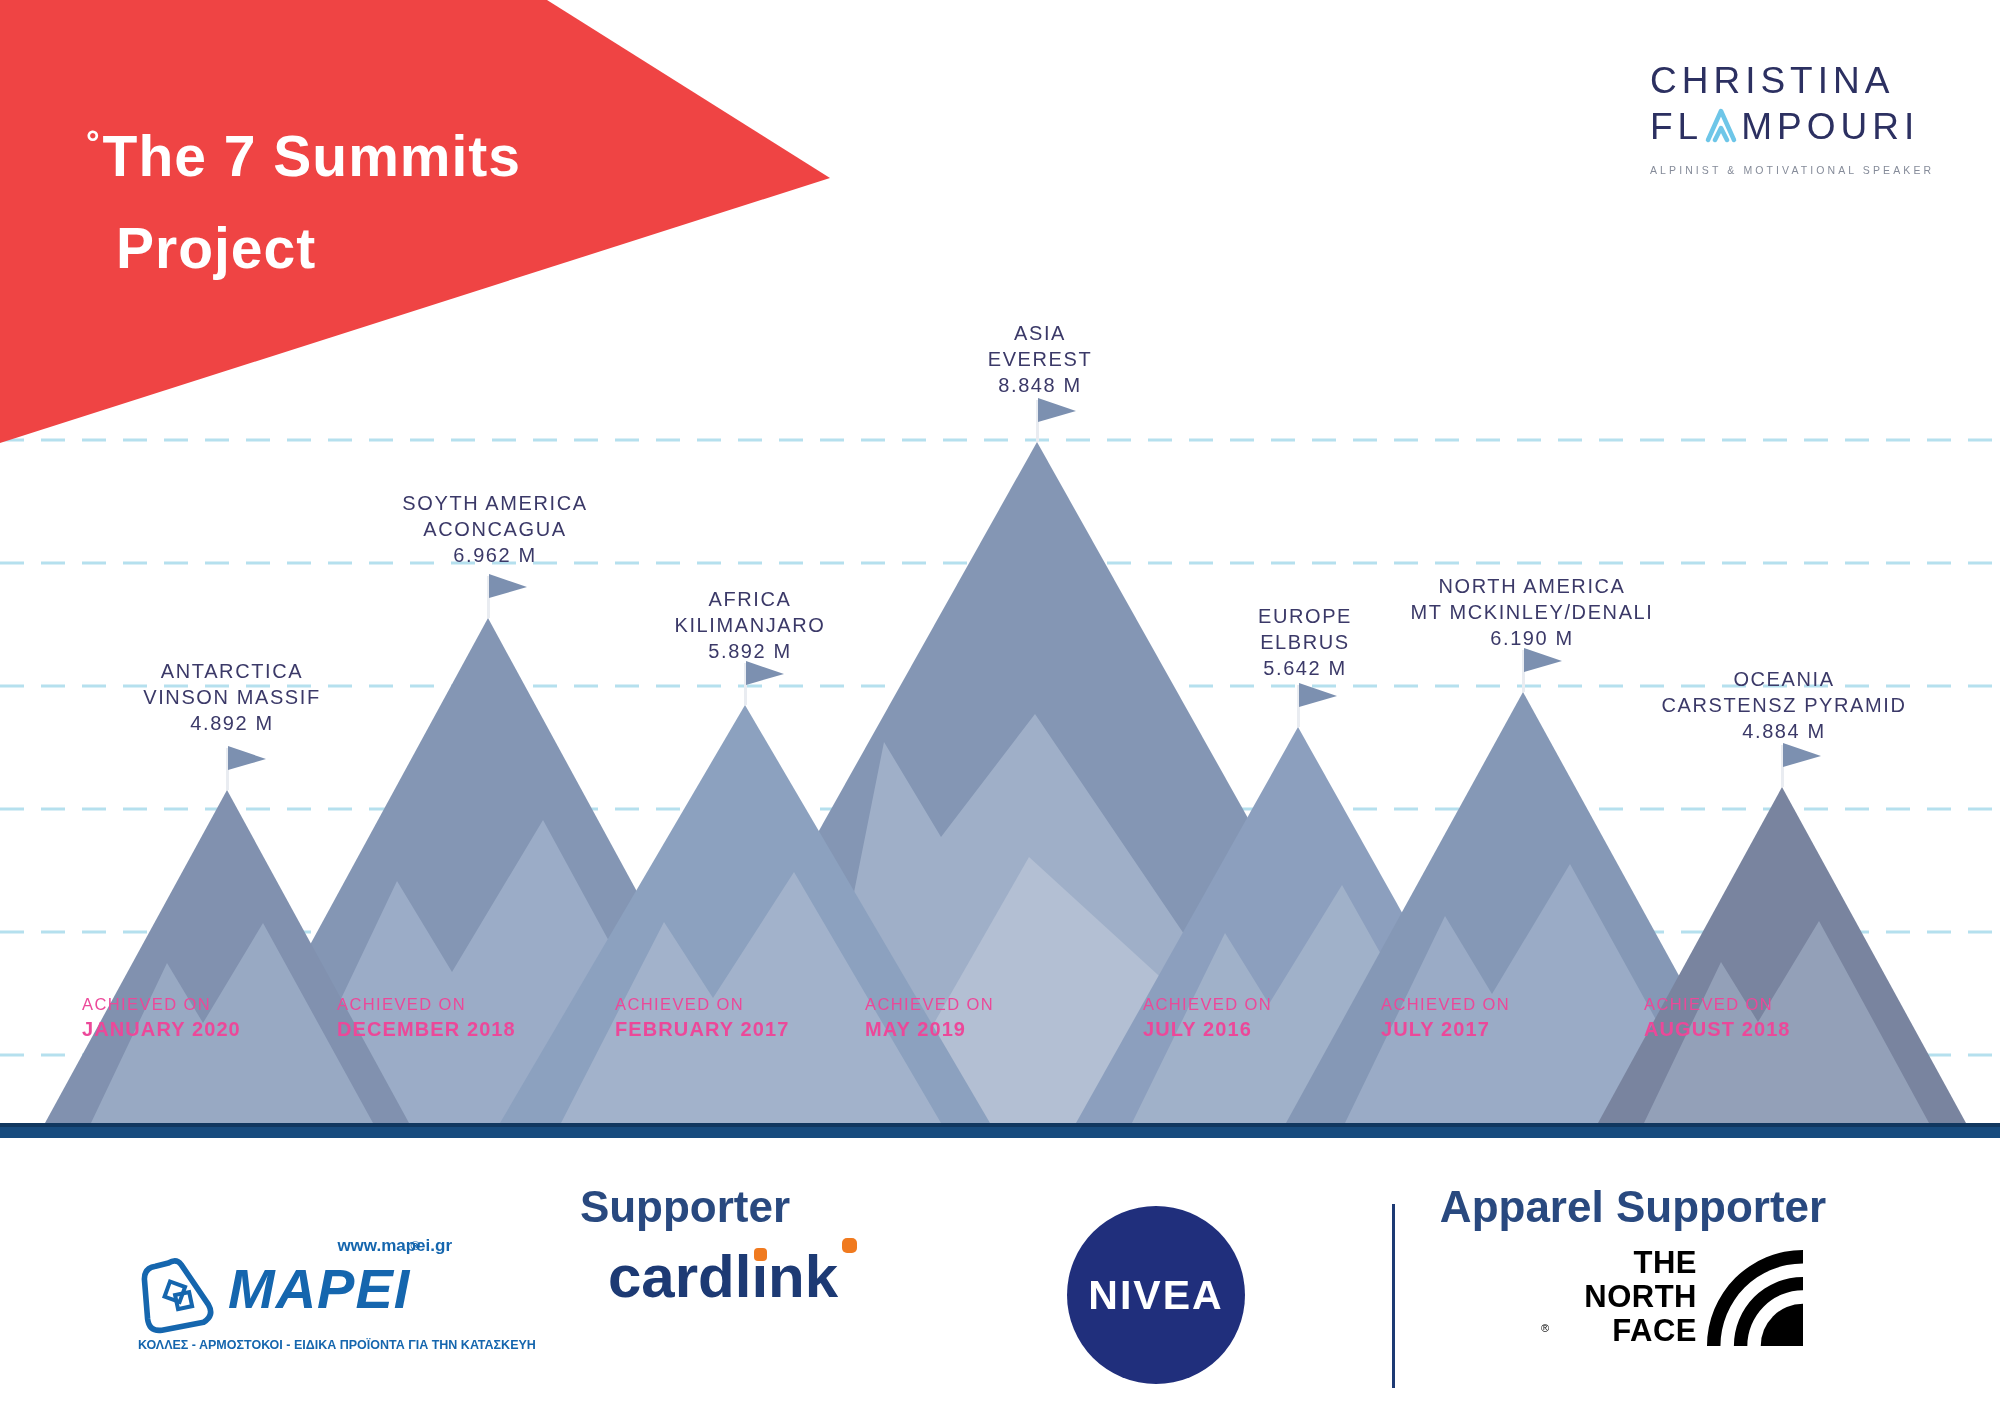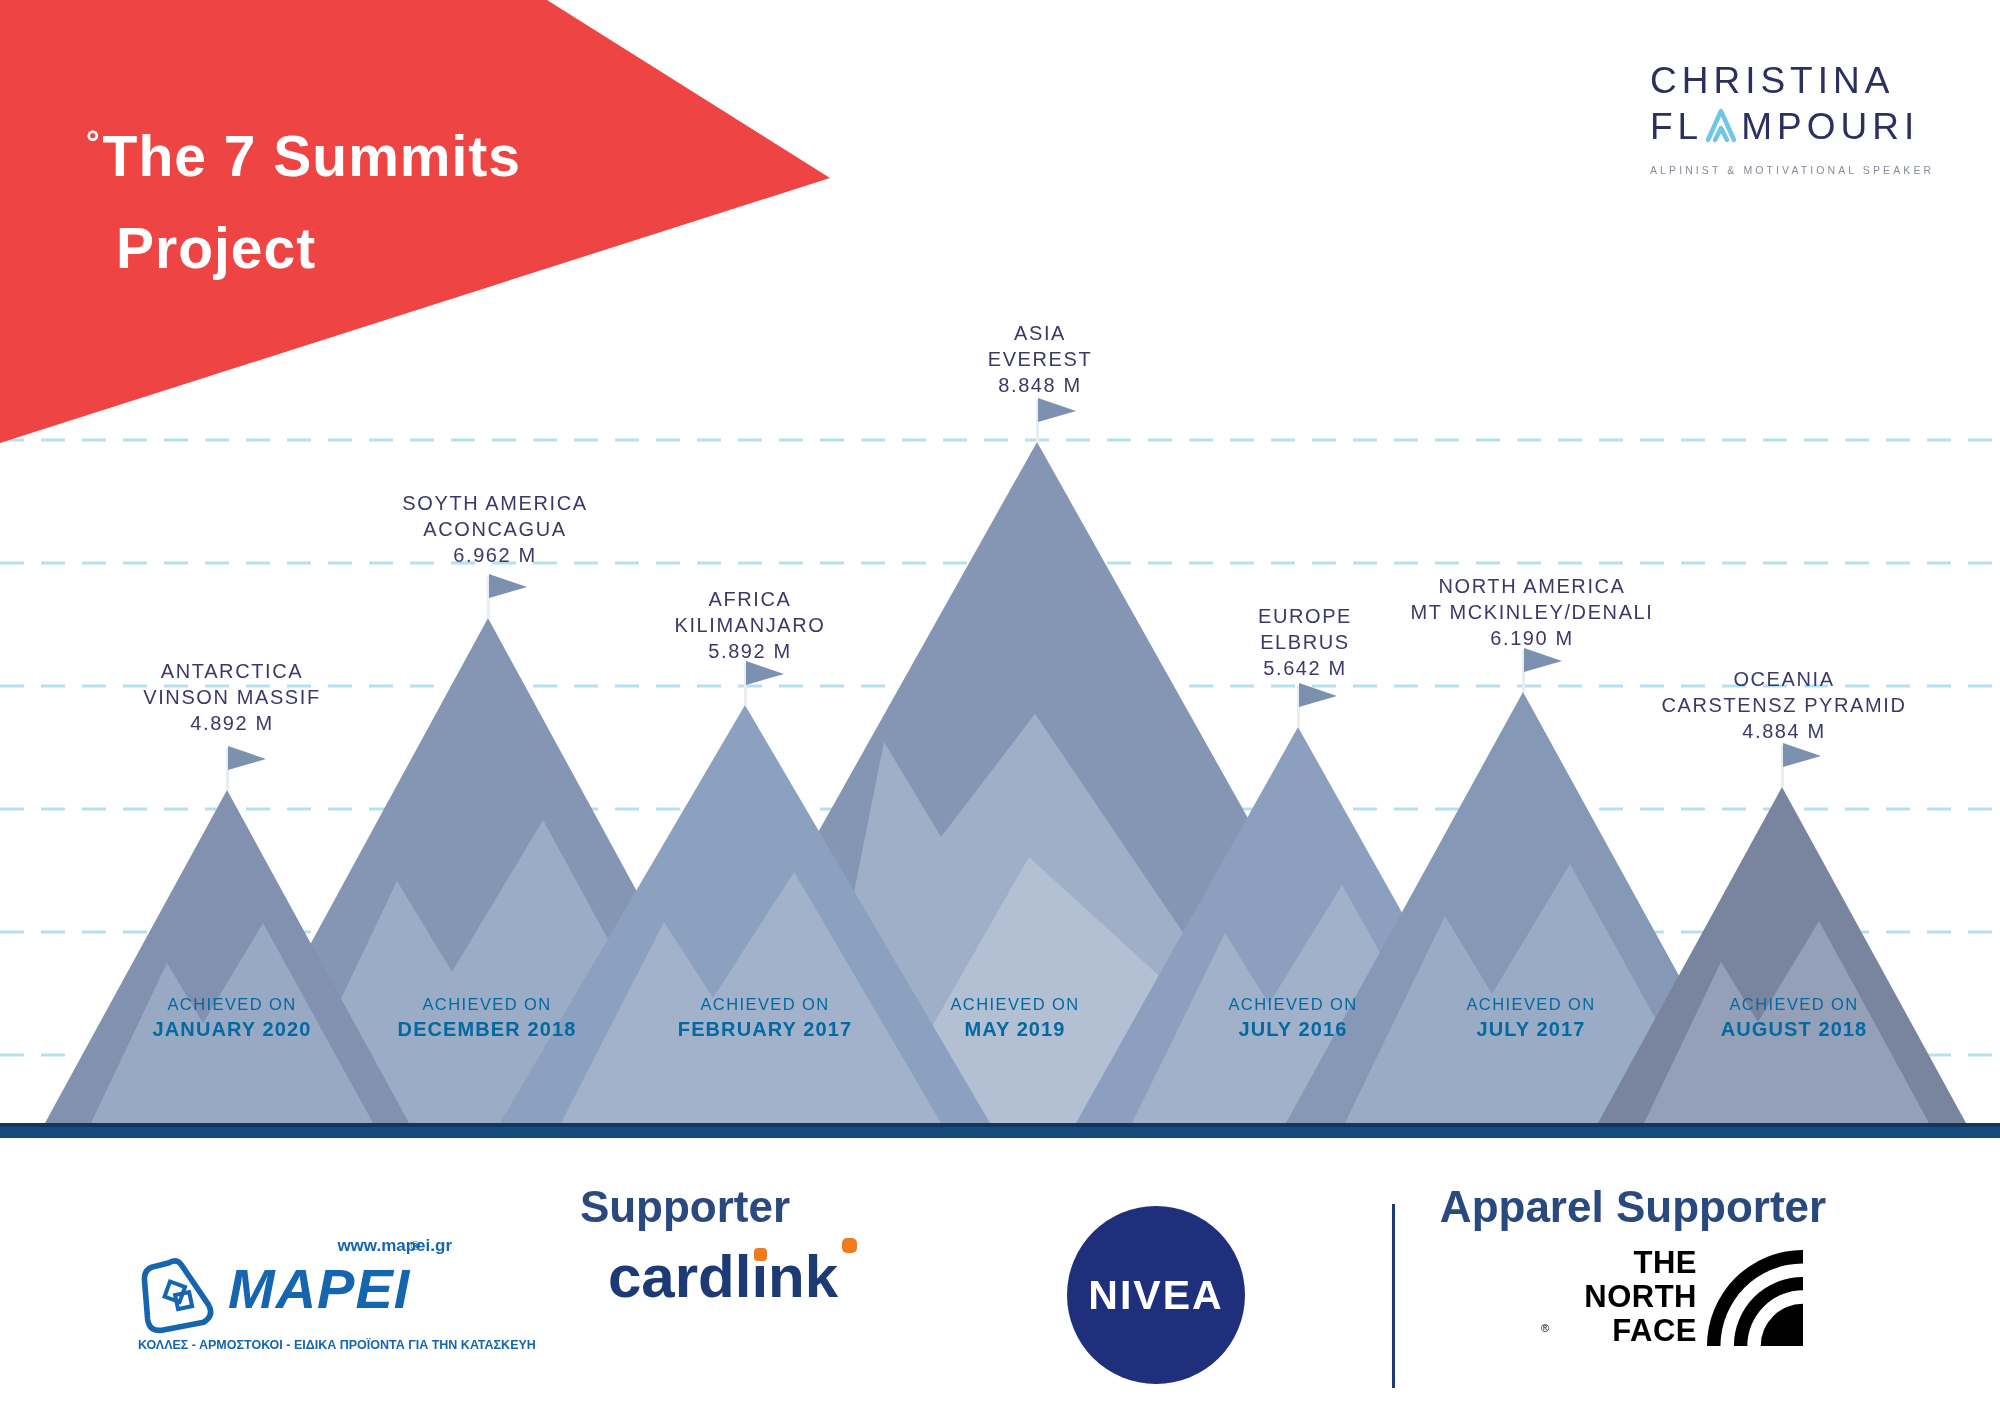--- a/index.html
+++ b/index.html
@@ -22,21 +22,21 @@
   .brand-l2{font-size:37px;letter-spacing:5px;line-height:46px;display:flex;align-items:center;text-align:right;}
   .brand-l2 svg{margin:0 3px 4px 1px;}
   .brand-tag{margin-top:14px;font-size:10.5px;letter-spacing:3.1px;color:#858B99;}
 
   
   .mlabel{position:absolute;width:400px;text-align:center;color:#3B3968;
           font-size:20px;line-height:26px;letter-spacing:1.6px;}
   .mlabel div{white-space:nowrap;}
 
   
-  .achv{position:absolute;width:300px;text-align:center;color:#0369a1;}
+  .achv{position:absolute;width:300px;text-align:left;color:#ec4899;}
   .achv .a1{font-size:16.5px;letter-spacing:1.4px;line-height:23px;}
   .achv .a2{font-size:20px;font-weight:bold;letter-spacing:1.1px;line-height:26px;}
 
   
   .sect-head{position:absolute;top:1182px;font-size:44px;font-weight:bold;color:#29497F;
              text-align:center;}
   .supporters-head{left:485px;width:400px;}
   .apparel-head{left:1383px;width:500px;}
 
   

